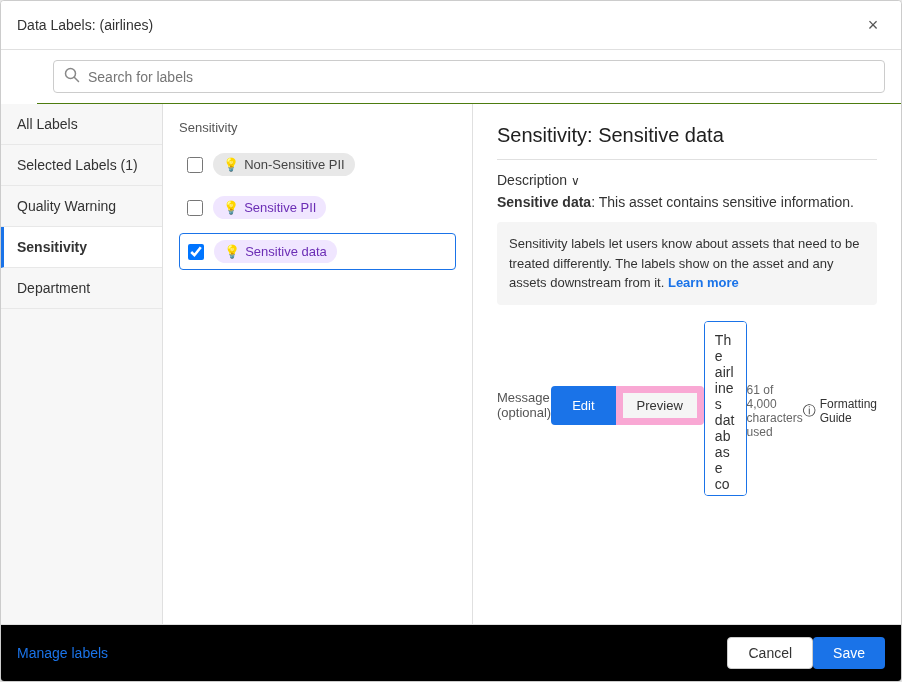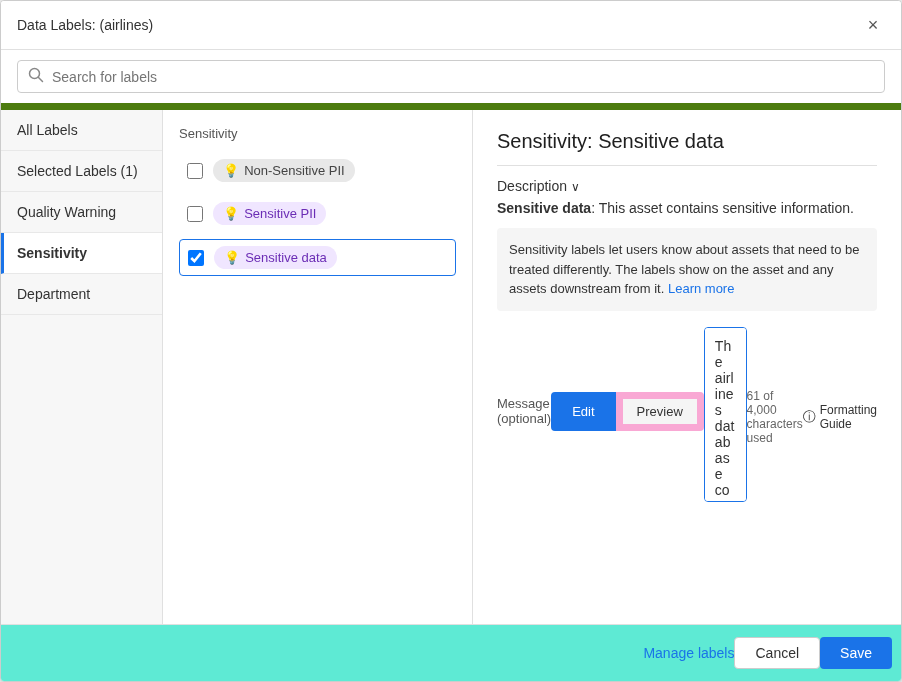--- a/index.html
+++ b/index.html
@@ -41,22 +41,23 @@
       color: #555;
       font-size: 18px;
       border: none;
       background: none;
       border-radius: 3px;
     }
 
     
     .search-bar {
       padding: 10px 16px;
-      border-bottom: 7px solid #4d7c0f;
-      flex-shrink: 0;
+      border-bottom: 1px solid #4d7c0f;
+      flex-shrink: 0;
+      margin-left: 36px;
     }
     .search-input-wrap {
       display: flex;
       align-items: center;
       border: 1px solid #ccc;
       border-radius: 4px;
       padding: 6px 10px;
       gap: 8px;
     }
     .search-input-wrap input {
@@ -186,21 +187,21 @@
       border-radius: 4px;
       padding: 12px;
       font-size: 13px;
       color: #333;
       line-height: 1.5;
       margin-bottom: 16px;
     }
     .info-box a {
       color: #1a73e8;
       text-decoration: none;
-      font-weight: 400;
+      font-weight: 700;
     }
 
     .message-section { display: flex; flex-direction: row; }
     .message-header {
       display: flex;
       justify-content: space-between;
       align-items: center;
       margin-bottom: 6px;
     }
     .message-label { font-size: 13px; color: #555; }
@@ -246,25 +247,25 @@
       display: flex;
       align-items: center;
       gap: 4px;
       cursor: pointer;
       color: #333;
     }
 
     
     .dialog-footer {
       display: flex;
-      justify-content: flex-end;
-      align-items: center;
-      padding: 12px 9px;
+      justify-content: space-between;
+      align-items: center;
+      padding: 12px 16px;
       border-top: 1px solid #e0e0e0;
-      background: #5eead4;
+      background: #000000;
       flex-shrink: 0;
     }
     .manage-labels-link {
       color: #1a73e8;
       font-size: 14px;
       text-decoration: none;
       cursor: pointer;
     }
     .footer-buttons { display: flex; gap: 0; }
     .btn-cancel {

